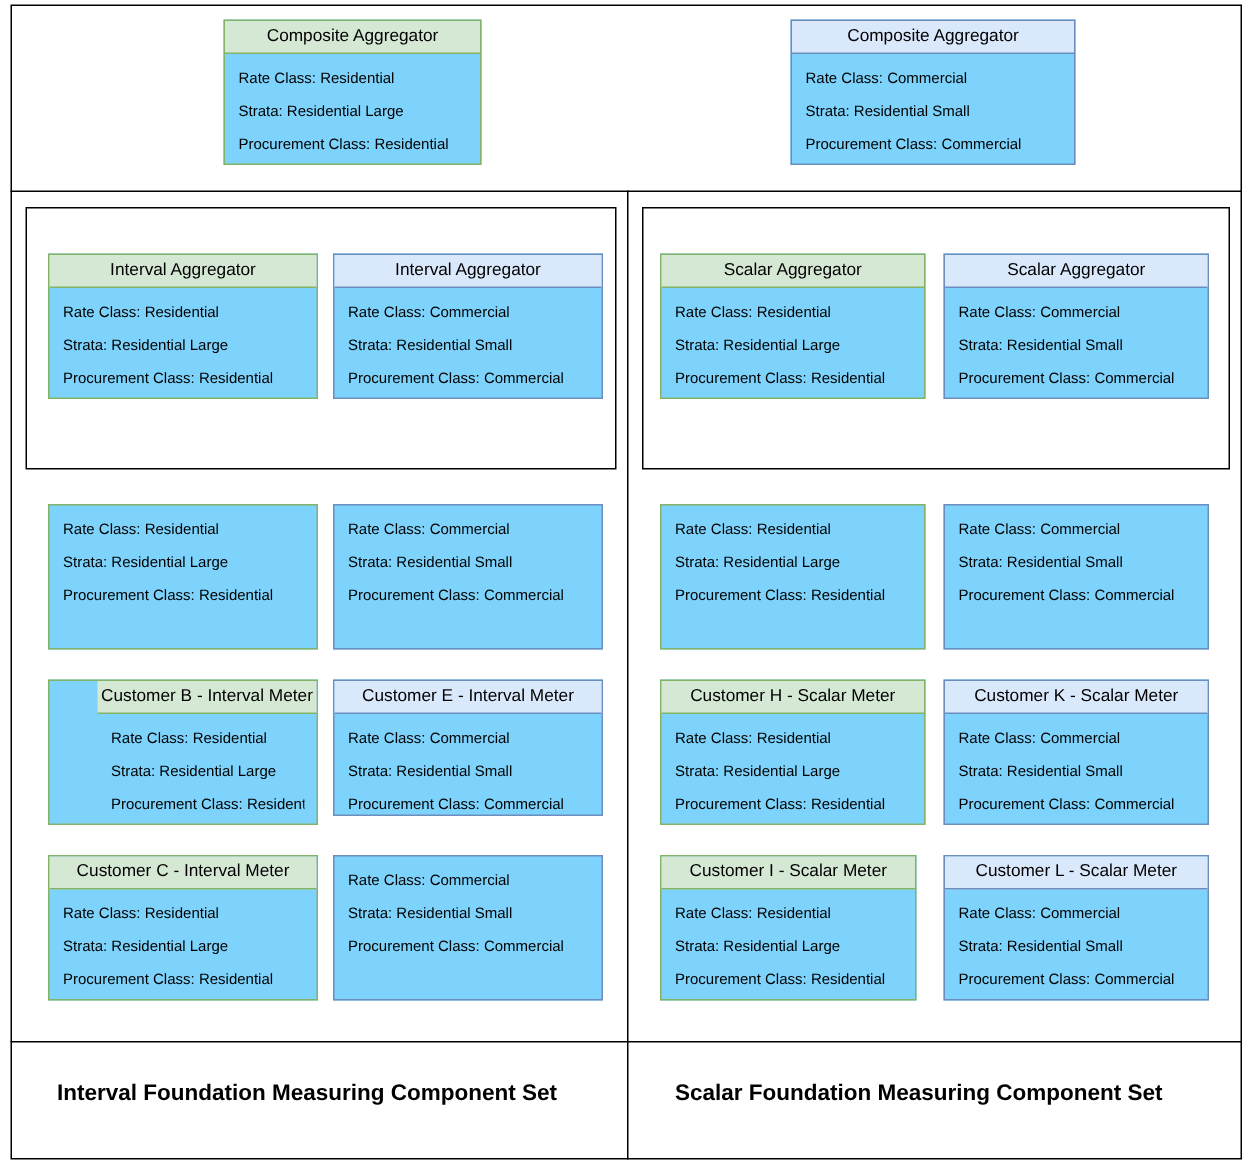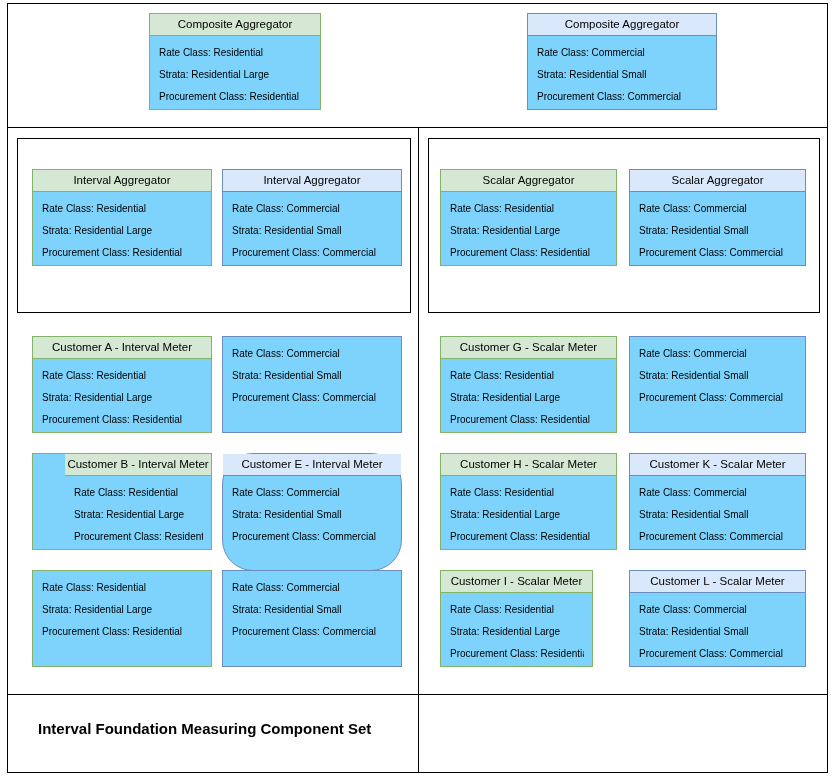--- a/index.html
+++ b/index.html
@@ -179,38 +179,36 @@
   <div class="card theme-blue" style="left:629px; top:169px; width:177px; height:97px;">
     <div class="card-header">Scalar Aggregator</div>
     <div class="card-body">
       <div class="attr">Rate Class: Commercial</div>
       <div class="attr">Strata: Residential Small</div>
       <div class="attr">Procurement Class: Commercial</div>
     </div>
   </div>
 
   <div class="card theme-green" style="left:32px; top:336px; width:180px; height:97px;">
-    <div class="card-header">Customer A - Interval Meter</div>
     <div class="card-body">
       <div class="attr">Rate Class: Residential</div>
       <div class="attr">Strata: Residential Large</div>
       <div class="attr">Procurement Class: Residential</div>
     </div>
   </div>
 
   <div class="card theme-blue" style="left:222px; top:336px; width:180px; height:97px;">
     <div class="card-body">
       <div class="attr">Rate Class: Commercial</div>
       <div class="attr">Strata: Residential Small</div>
       <div class="attr">Procurement Class: Commercial</div>
     </div>
   </div>
 
   <div class="card theme-green" style="left:440px; top:336px; width:177px; height:97px;">
-    <div class="card-header">Customer G - Scalar Meter</div>
     <div class="card-body">
       <div class="attr">Rate Class: Residential</div>
       <div class="attr">Strata: Residential Large</div>
       <div class="attr">Procurement Class: Residential</div>
     </div>
   </div>
 
   <div class="card theme-blue" style="left:629px; top:336px; width:177px; height:97px;">
     <div class="card-body">
       <div class="attr">Rate Class: Commercial</div>
@@ -221,21 +219,21 @@
 
   <div class="card theme-green" style="left:32px; top:453px; width:180px; height:97px;padding-left:32px;">
     <div class="card-header">Customer B - Interval Meter</div>
     <div class="card-body">
       <div class="attr">Rate Class: Residential</div>
       <div class="attr">Strata: Residential Large</div>
       <div class="attr">Procurement Class: Residential</div>
     </div>
   </div>
 
-  <div class="card theme-blue" style="left:222px; top:453px; width:180px; height:118px;border-radius:31px;">
+  <div class="card theme-blue" style="left:222px; top:453px; width:180px; height:91px;">
     <div class="card-header">Customer E - Interval Meter</div>
     <div class="card-body">
       <div class="attr">Rate Class: Commercial</div>
       <div class="attr">Strata: Residential Small</div>
       <div class="attr">Procurement Class: Commercial</div>
     </div>
   </div>
 
   <div class="card theme-green" style="left:440px; top:453px; width:177px; height:97px;">
     <div class="card-header">Customer H - Scalar Meter</div>
@@ -249,48 +247,50 @@
   <div class="card theme-blue" style="left:629px; top:453px; width:177px; height:97px;">
     <div class="card-header">Customer K - Scalar Meter</div>
     <div class="card-body">
       <div class="attr">Rate Class: Commercial</div>
       <div class="attr">Strata: Residential Small</div>
       <div class="attr">Procurement Class: Commercial</div>
     </div>
   </div>
 
   <div class="card theme-green" style="left:32px; top:570px; width:180px; height:97px;">
+    <div class="card-header">Customer C - Interval Meter</div>
     <div class="card-body">
       <div class="attr">Rate Class: Residential</div>
       <div class="attr">Strata: Residential Large</div>
       <div class="attr">Procurement Class: Residential</div>
     </div>
   </div>
 
   <div class="card theme-blue" style="left:222px; top:570px; width:180px; height:97px;">
     <div class="card-body">
       <div class="attr">Rate Class: Commercial</div>
       <div class="attr">Strata: Residential Small</div>
       <div class="attr">Procurement Class: Commercial</div>
     </div>
   </div>
 
-  <div class="card theme-green" style="left:440px; top:570px; width:153px; height:97px;">
+  <div class="card theme-green" style="left:440px; top:570px; width:171px; height:97px;">
     <div class="card-header">Customer I - Scalar Meter</div>
     <div class="card-body">
       <div class="attr">Rate Class: Residential</div>
       <div class="attr">Strata: Residential Large</div>
       <div class="attr">Procurement Class: Residential</div>
     </div>
   </div>
 
   <div class="card theme-blue" style="left:629px; top:570px; width:177px; height:97px;">
     <div class="card-header">Customer L - Scalar Meter</div>
     <div class="card-body">
       <div class="attr">Rate Class: Commercial</div>
       <div class="attr">Strata: Residential Small</div>
       <div class="attr">Procurement Class: Commercial</div>
     </div>
   </div>
 
   <div class="footer-label footer-left">Interval Foundation Measuring Component Set</div>
+  <div class="footer-label footer-right">Scalar Foundation Measuring Component Set</div>
 
 </div>
 
 </body></html>

